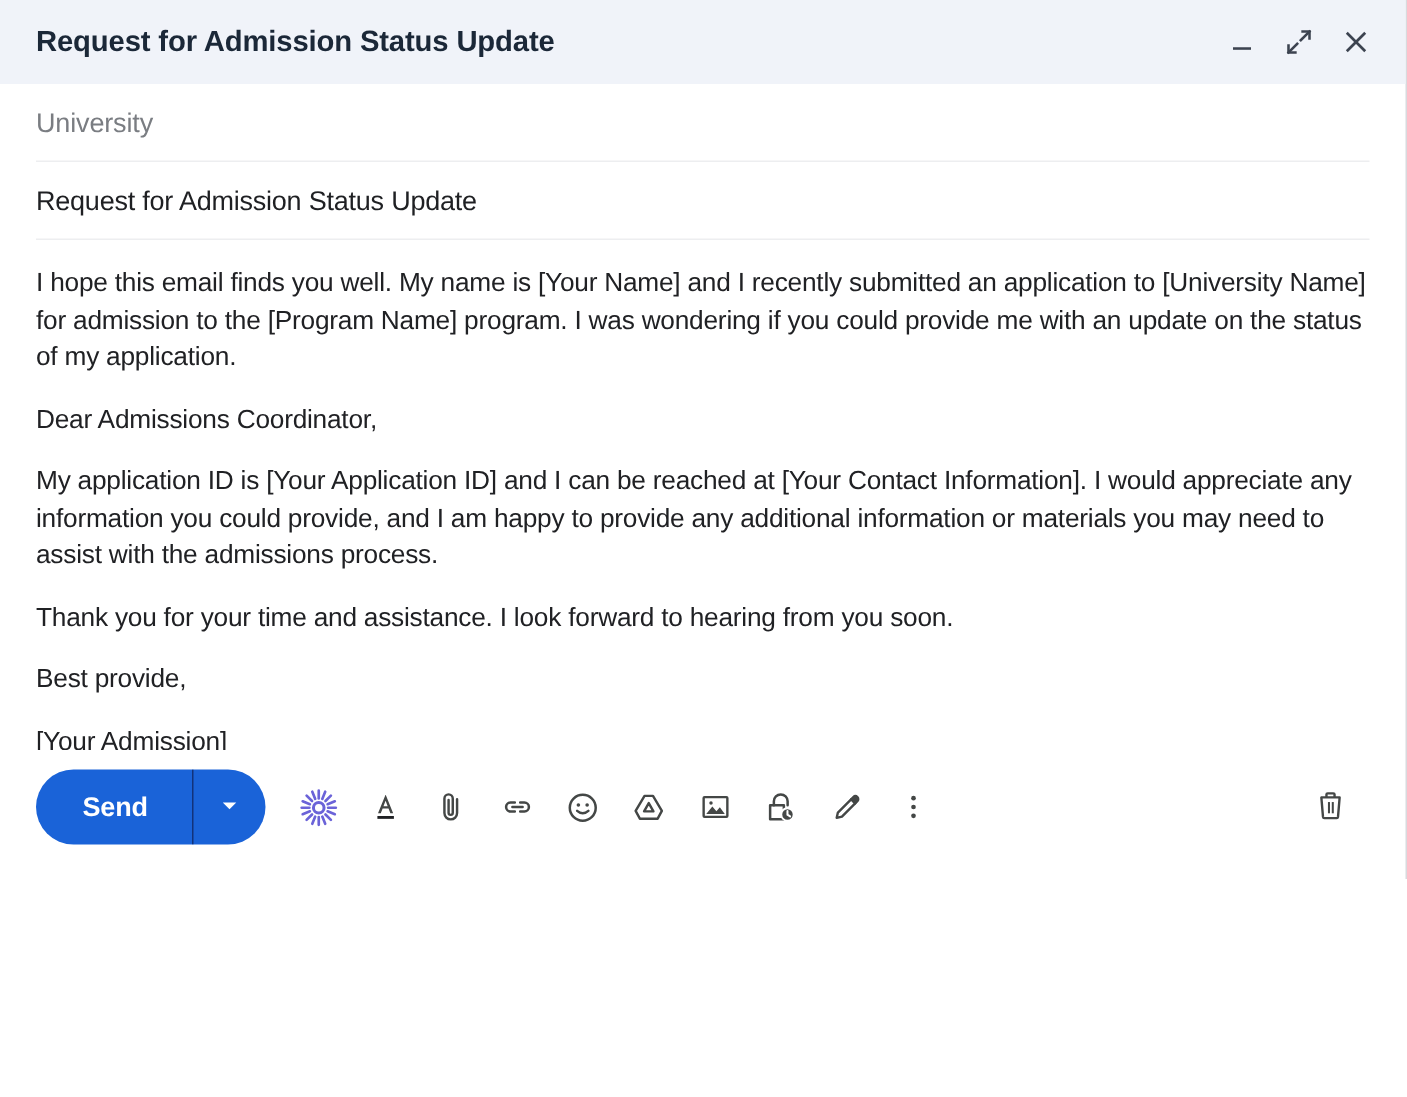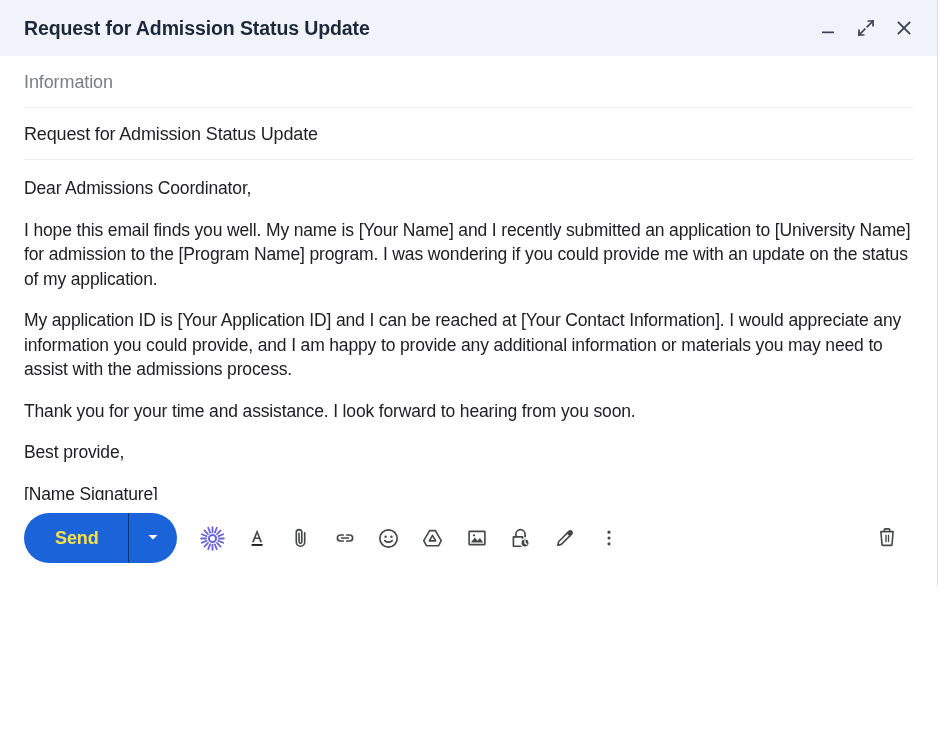--- a/index.html
+++ b/index.html
@@ -131,21 +131,21 @@
     overflow: hidden;
     margin-right: 14px;
   }
   .send-main {
     display: flex;
     align-items: center;
     justify-content: center;
     padding: 0 29px 0 31px;
     border: none;
     background: transparent;
-    color: #fde047;
+    color: #ffffff;
     font-family: "Liberation Sans", sans-serif;
     font-size: 18px;
     font-weight: bold;
     letter-spacing: -0.1px;
     cursor: pointer;
   }
   .send-divider {
     width: 1px;
     background: #12337a;
     flex: 0 0 1px;
@@ -229,34 +229,34 @@
           <svg width="20" height="20" viewBox="0 0 20 20" fill="none" stroke="#3c4350" stroke-width="1.8" stroke-linecap="square">
             <path d="M4.5 4.5 L15.5 15.5"></path>
             <path d="M15.5 4.5 L4.5 15.5"></path>
           </svg>
         </span>
       </button>
     </div>
   </div>
 
   <div class="field-row">
-    <span class="field-recipients">Information</span>
+    <span class="field-recipients">University</span>
   </div>
 
   <div class="field-row">
     <span class="field-subject">Request for Admission Status Update</span>
   </div>
 
   <div class="compose-body">
+    <p>I hope this email finds you well. My name is [Your Name] and I recently submitted an application to [University Name] for admission to the [Program Name] program. I was wondering if you could provide me with an update on the status of my application.</p>
     <p>Dear Admissions Coordinator,</p>
-    <p>I hope this email finds you well. My name is [Your Name] and I recently submitted an application to [University Name] for admission to the [Program Name] program. I was wondering if you could provide me with an update on the status of my application.</p>
     <p>My application ID is [Your Application ID] and I can be reached at [Your Contact Information]. I would appreciate any information you could provide, and I am happy to provide any additional information or materials you may need to assist with the admissions process.</p>
     <p>Thank you for your time and assistance. I look forward to hearing from you soon.</p>
     <p>Best provide,</p>
-    <p>[Name Signature]</p>
+    <p>[Your Admission]</p>
   </div>
 
   <div class="compose-toolbar">
 
     <div class="send-group">
       <button class="send-main">Send</button>
       <div class="send-divider"></div>
       <button class="send-caret" title="More send options">
         <span>
           <svg width="16" height="16" viewBox="0 0 16 16">

